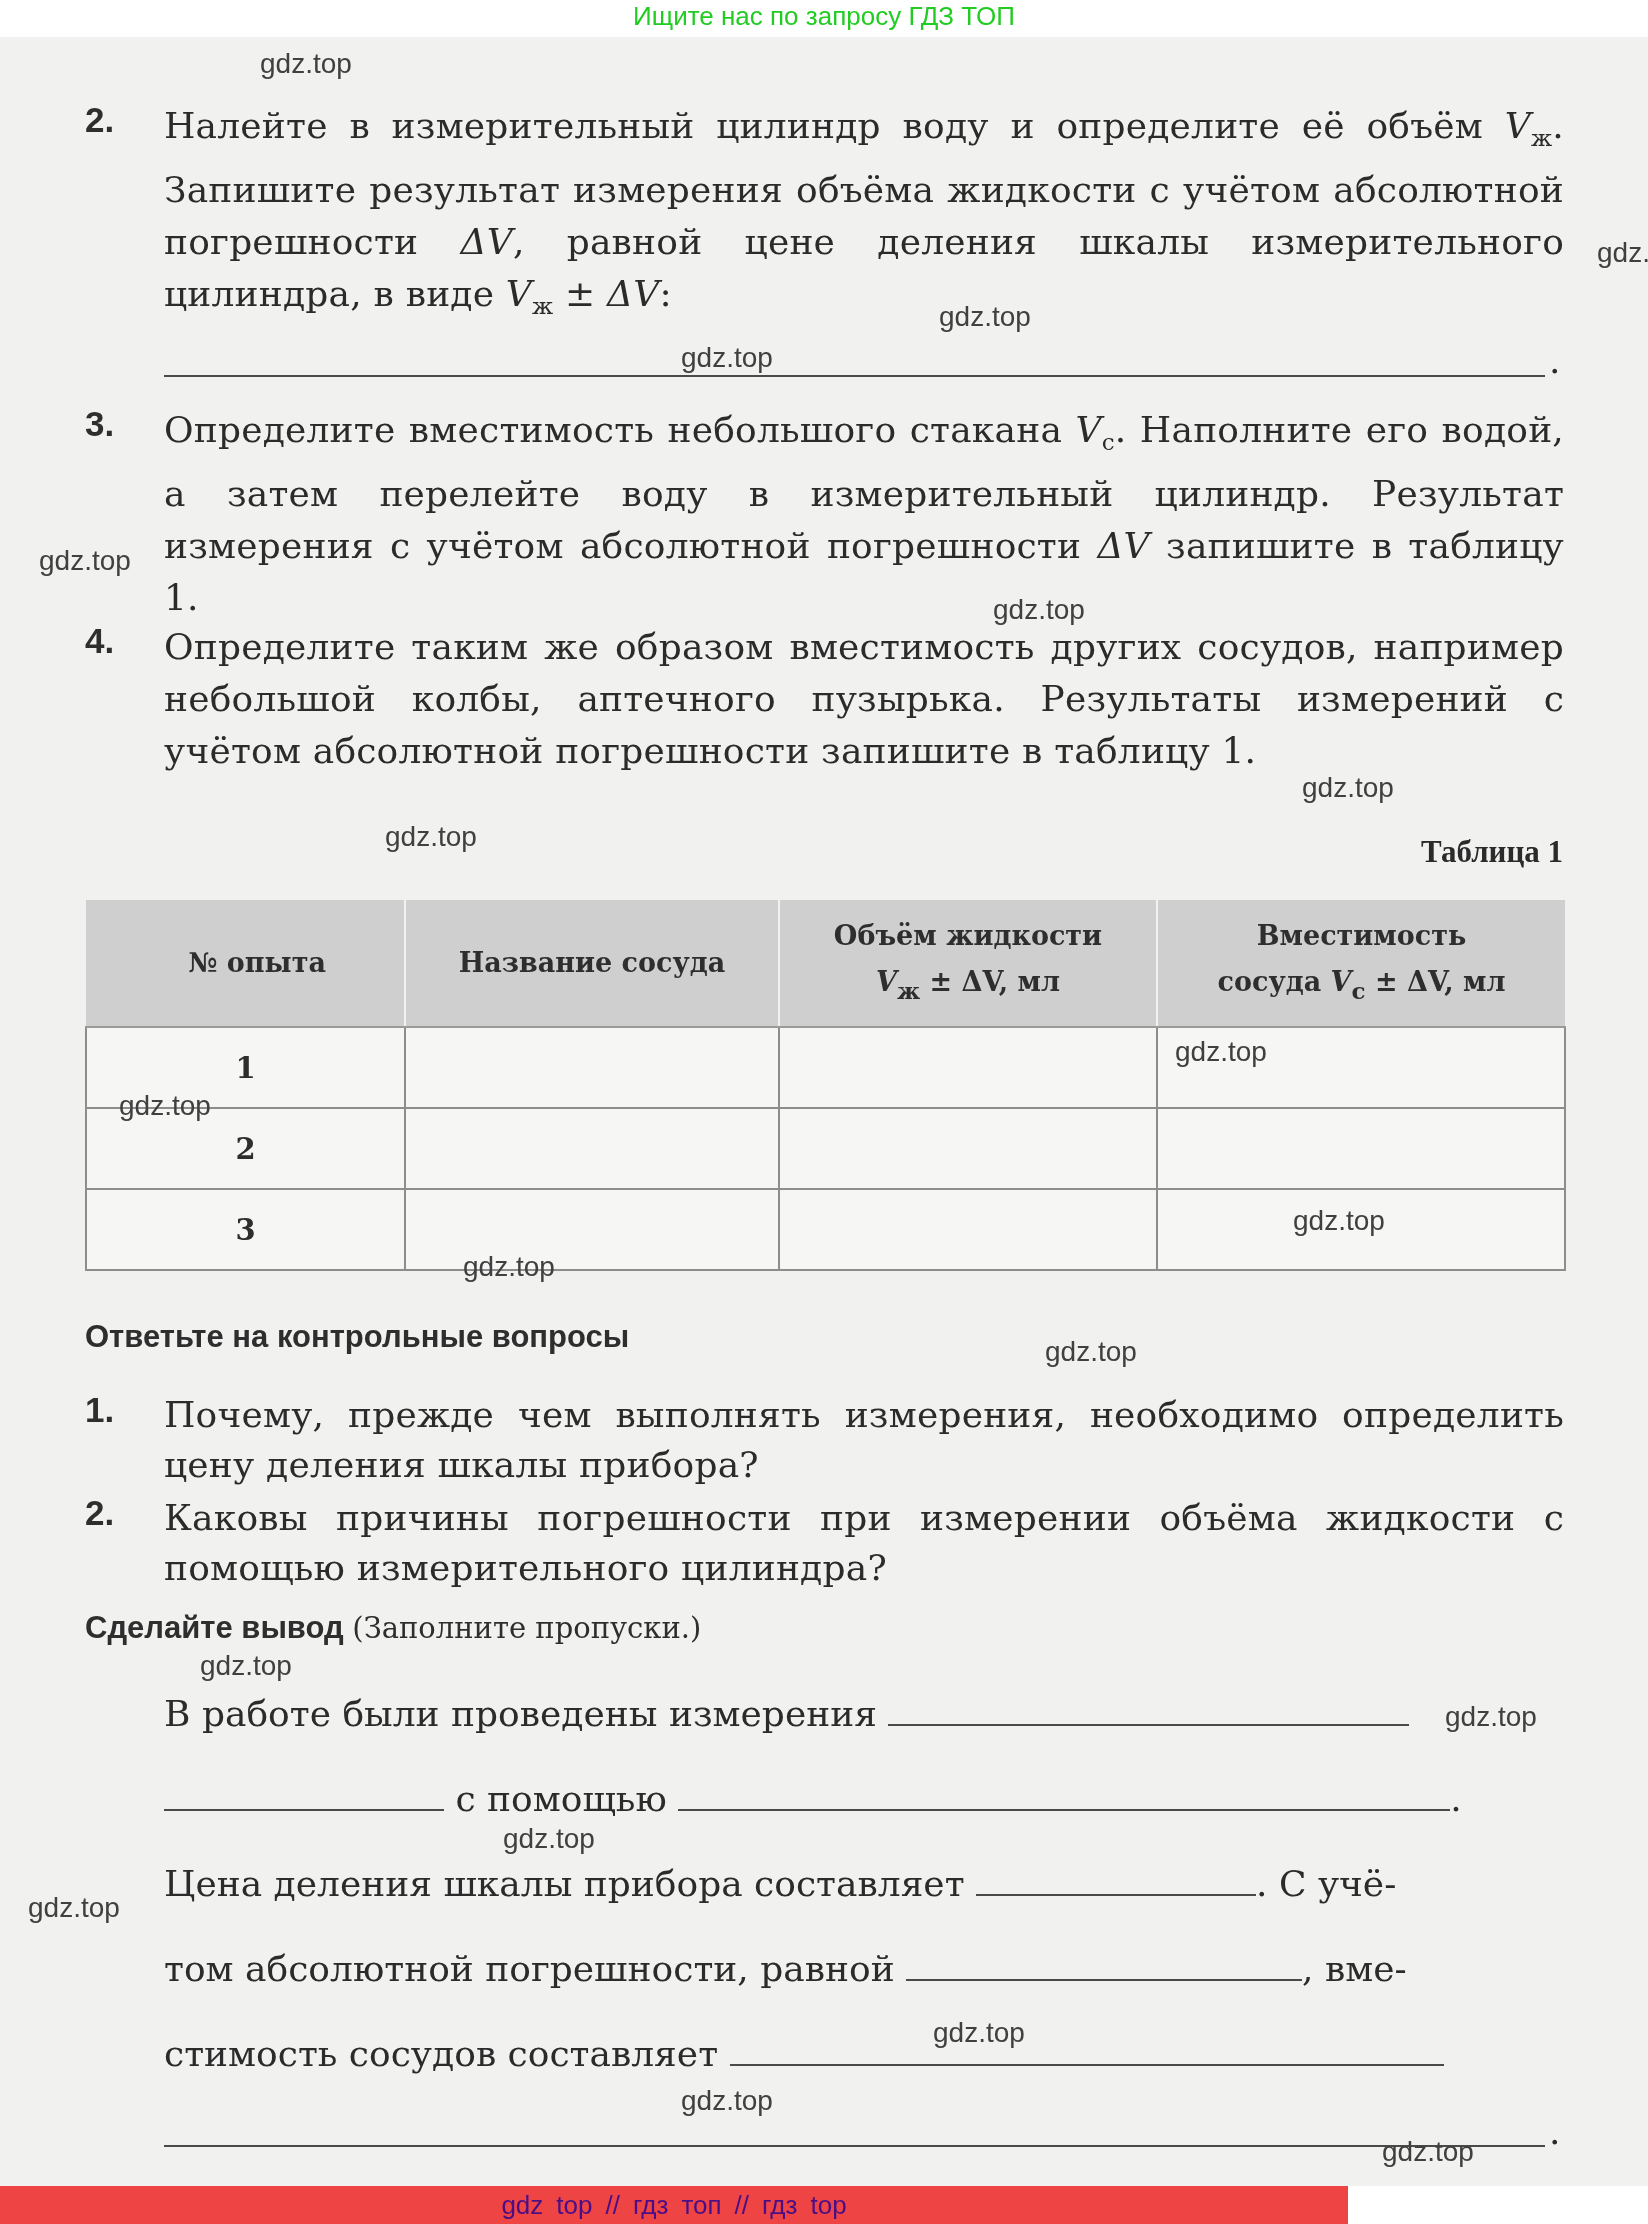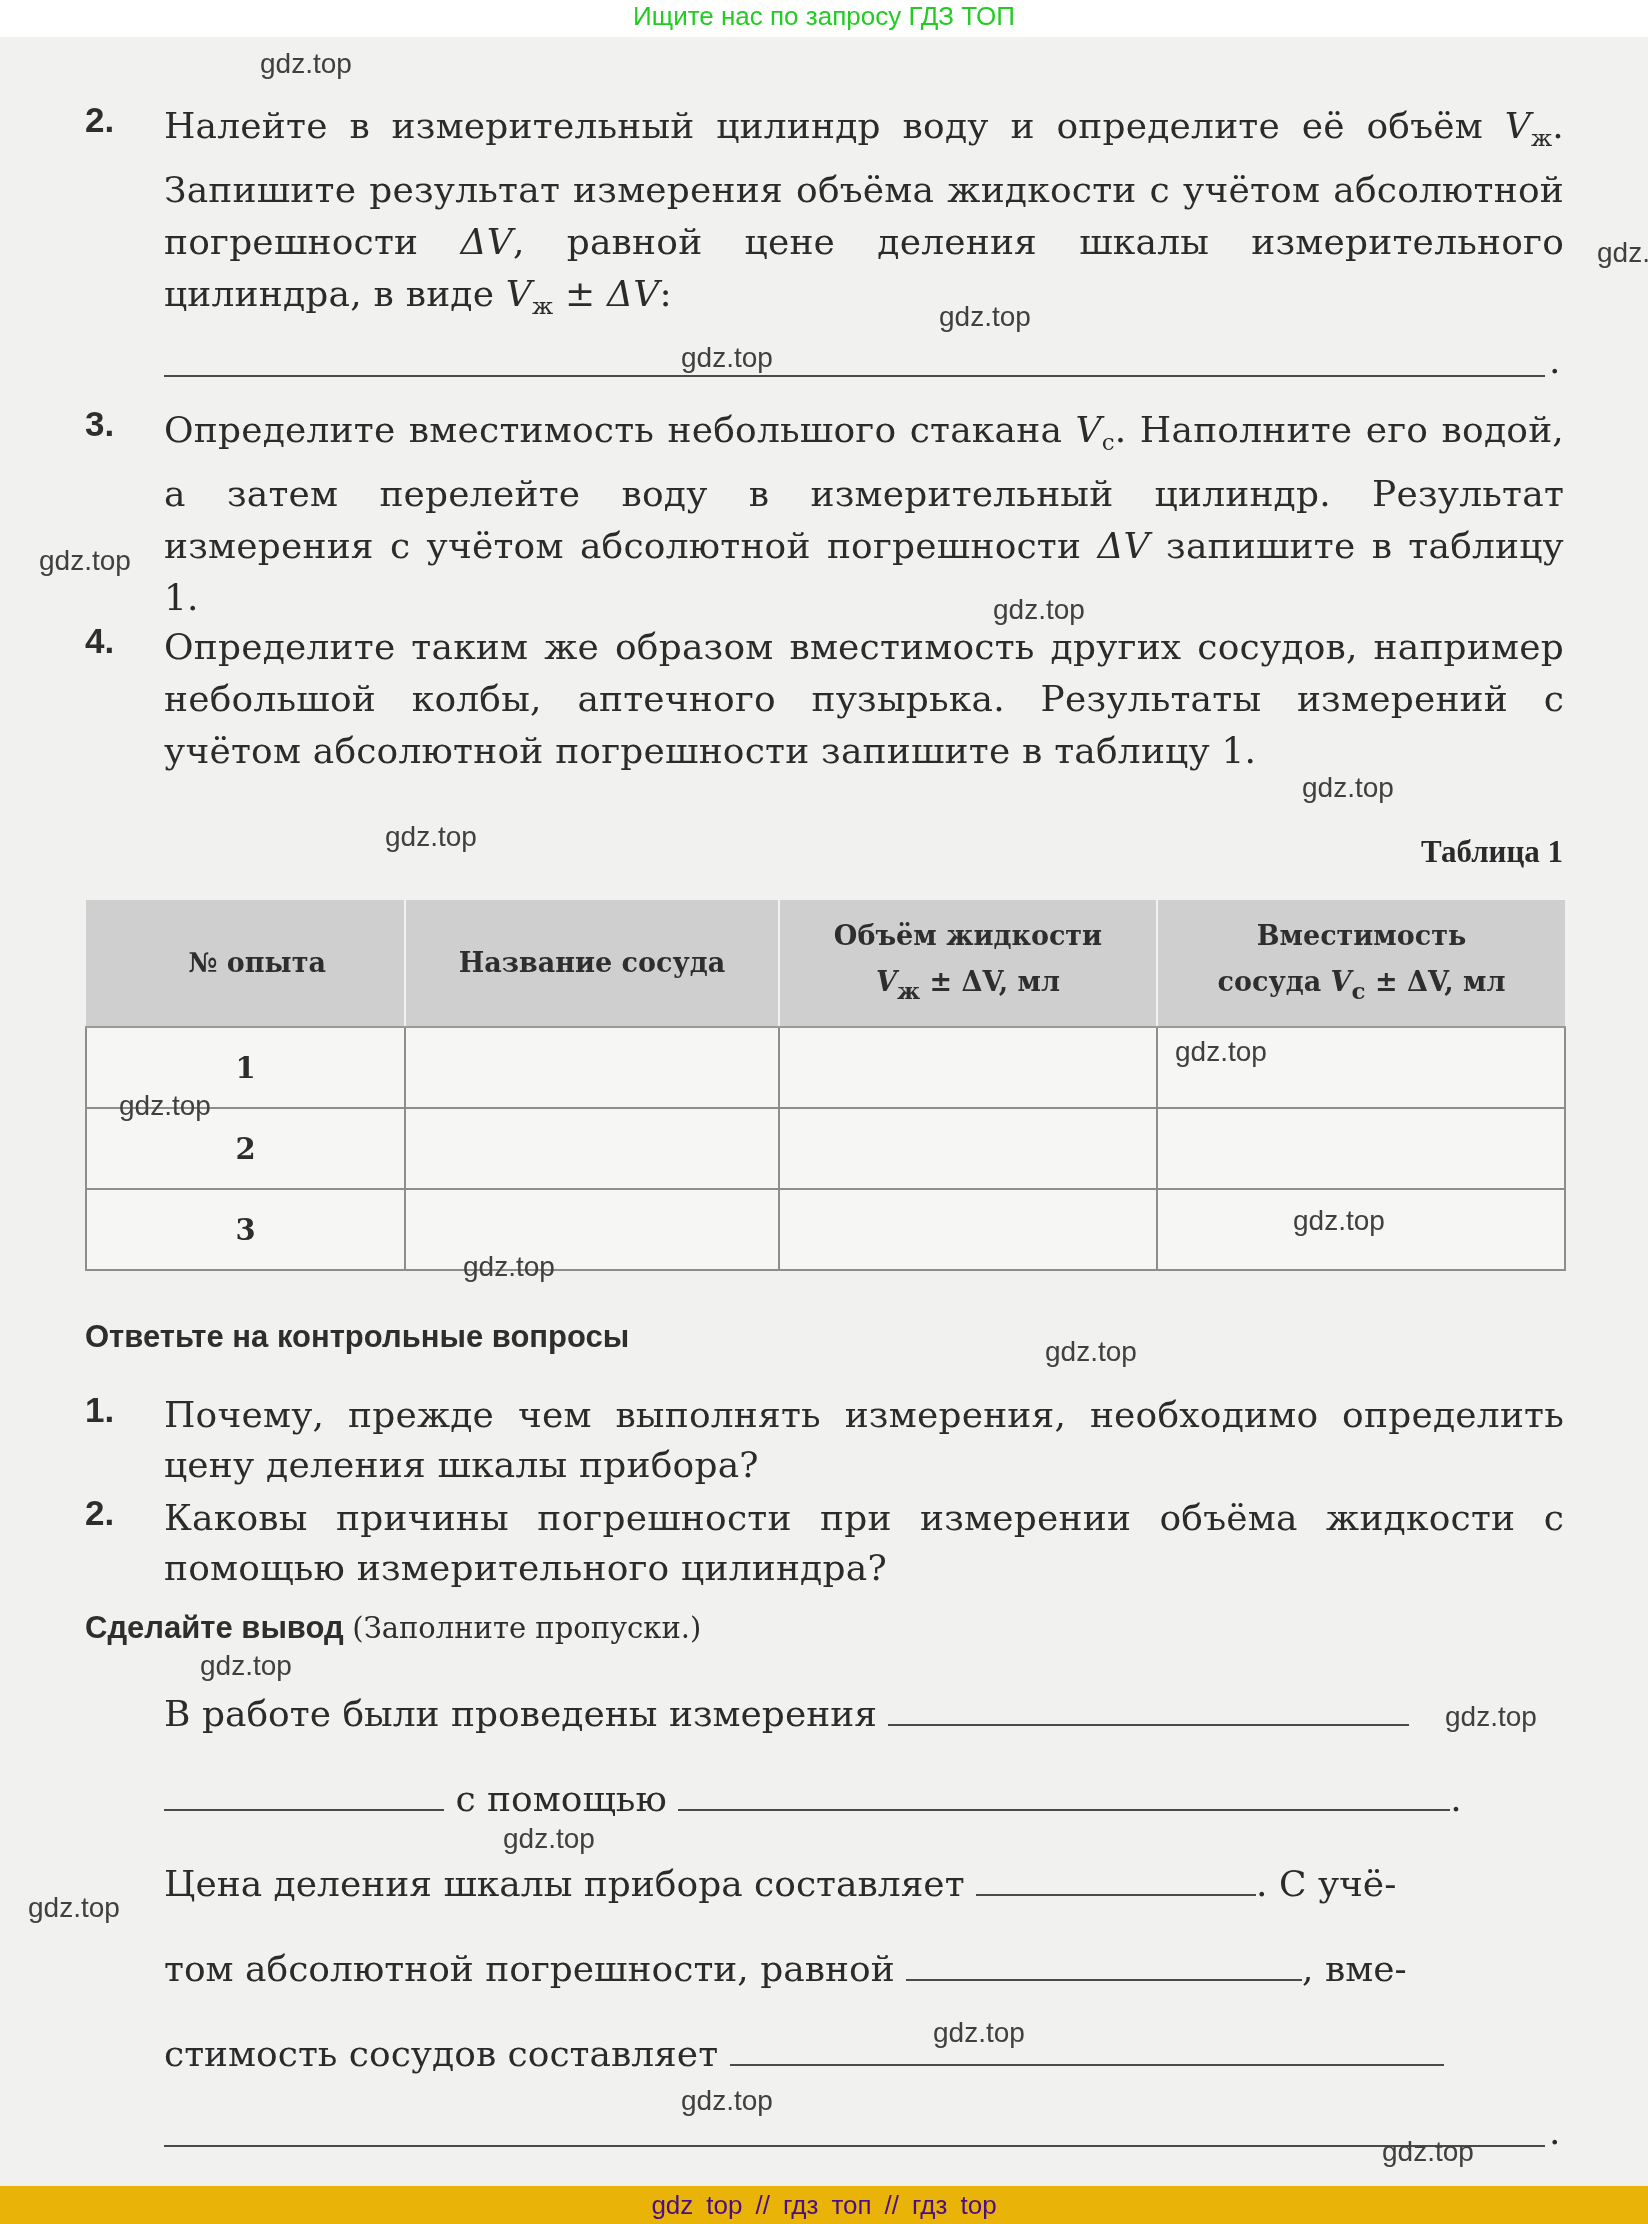--- a/index.html
+++ b/index.html
@@ -9,22 +9,22 @@
     font-family:"DejaVu Serif", serif;
     color:#2b2b2b;
   }
   .top-banner {
     position:absolute; left:0; top:0; width:1648px; height:37px;
     background:#ffffff; text-align:center;
     font-family:"Liberation Sans", sans-serif; font-size:26px; line-height:33px;
     color:#22cc22;
   }
   .bottom-banner {
-    position:absolute; left:0; top:2186px; width:1648px; height:39px;
-    background:#eab308; text-align:center;
+    position:absolute; left:0; top:2186px; width:1348px; height:39px;
+    background:#ef4444; text-align:center;
     font-family:"Liberation Sans", sans-serif; font-size:26px; line-height:39px;
     color:#4a0f86; word-spacing:5.8px;
   }
   .page {
     position:absolute; left:0; top:37px; width:1648px; height:2149px;
     background:#f1f1f0;
   }
   .item { position:absolute; left:85px; width:1477px; }
   .num {
     position:absolute; left:0; top:0;

